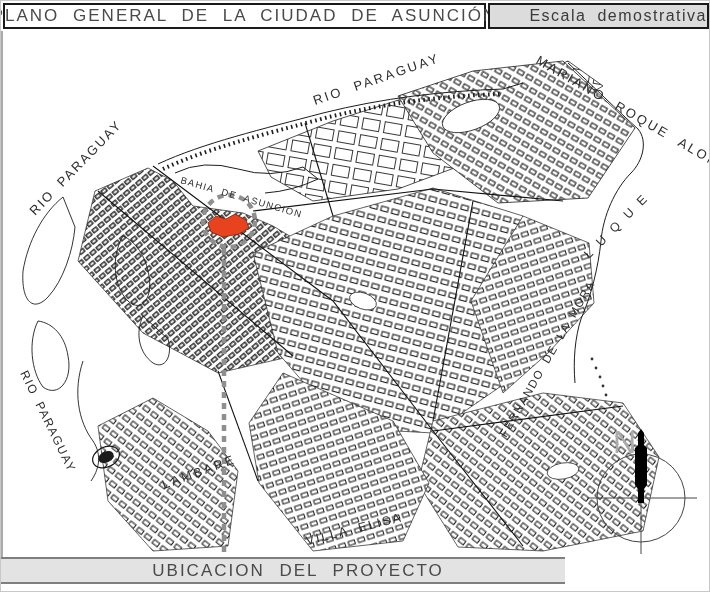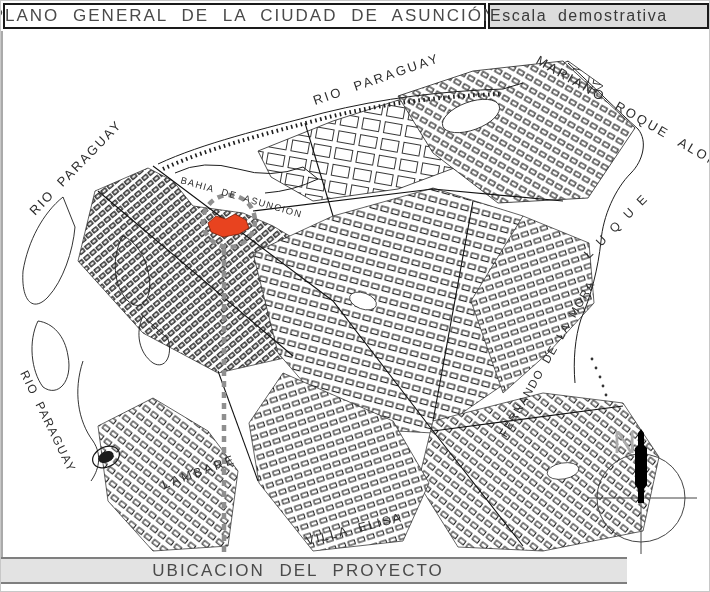--- a/index.html
+++ b/index.html
@@ -7,28 +7,28 @@
          font-family:"Liberation Sans",sans-serif;overflow:hidden;
          border:1px solid #c8c8c8;box-sizing:border-box;}
   
   #titlebar{position:absolute;left:0;top:0;width:710px;height:30px;}
   #title-box{position:absolute;left:2px;top:2px;width:483px;height:26px;
              background:#fff;border:2px solid #1a1a1a;box-sizing:border-box;
              display:flex;align-items:center;justify-content:center;}
   #title-box span{font-size:17px;color:#4a4a4a;letter-spacing:2px;word-spacing:7px;white-space:nowrap;}
   #scale-box{position:absolute;left:487px;top:2px;width:221px;height:26px;
              background:#dcdcdc;border:2px solid #1a1a1a;box-sizing:border-box;
-             display:flex;align-items:center;justify-content:flex-start;}
+             display:flex;align-items:center;justify-content:flex-end;}
   #scale-box span{font-size:16px;color:#3a3a3a;letter-spacing:1.5px;word-spacing:5px;white-space:nowrap;}
   
   #map-frame{position:absolute;left:0;top:30px;width:710px;height:526px;
              border-left:2px solid #aaa;border-right:2px solid #aaa;box-sizing:border-box;background:#fff;}
   #map-frame svg{display:block;}
   
-  #footer-bar{position:absolute;left:0;top:556px;width:626px;height:27px;
+  #footer-bar{position:absolute;left:0;top:556px;width:564px;height:27px;
               background:#e3e3e3;border-top:2px solid #7f7f7f;border-bottom:2px solid #7f7f7f;
               box-sizing:border-box;}
   #footer-bar span{position:absolute;left:297px;top:50%;transform:translate(-50%,-50%);
                    font-size:17px;color:#4a4a4a;letter-spacing:2px;word-spacing:8px;white-space:nowrap;}
   .map-label{fill:#2e2e2e;}
 </style>
 </head>
 <body>
 
 <div id="stage">

